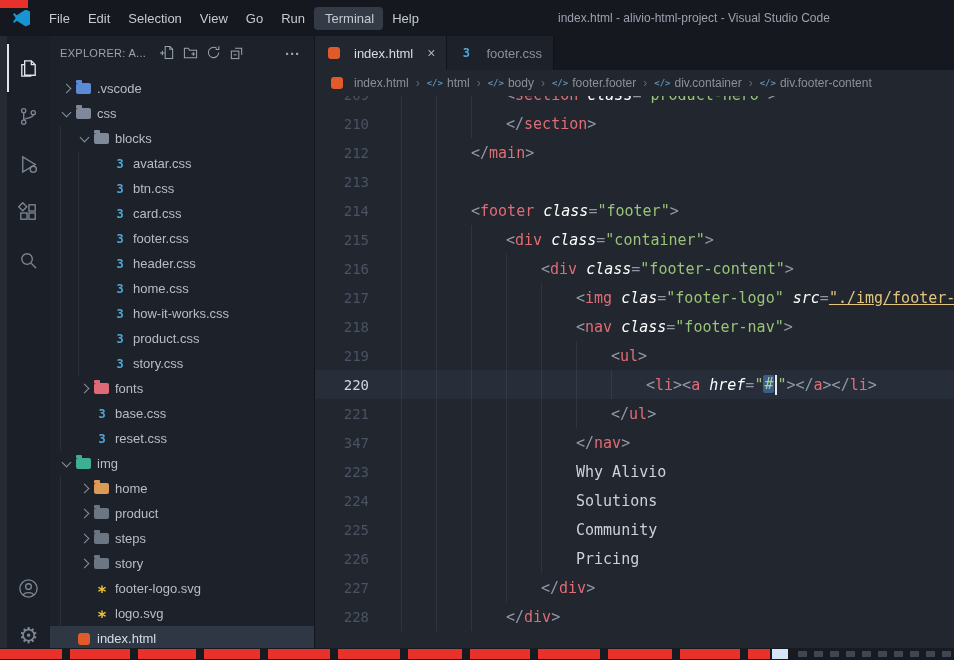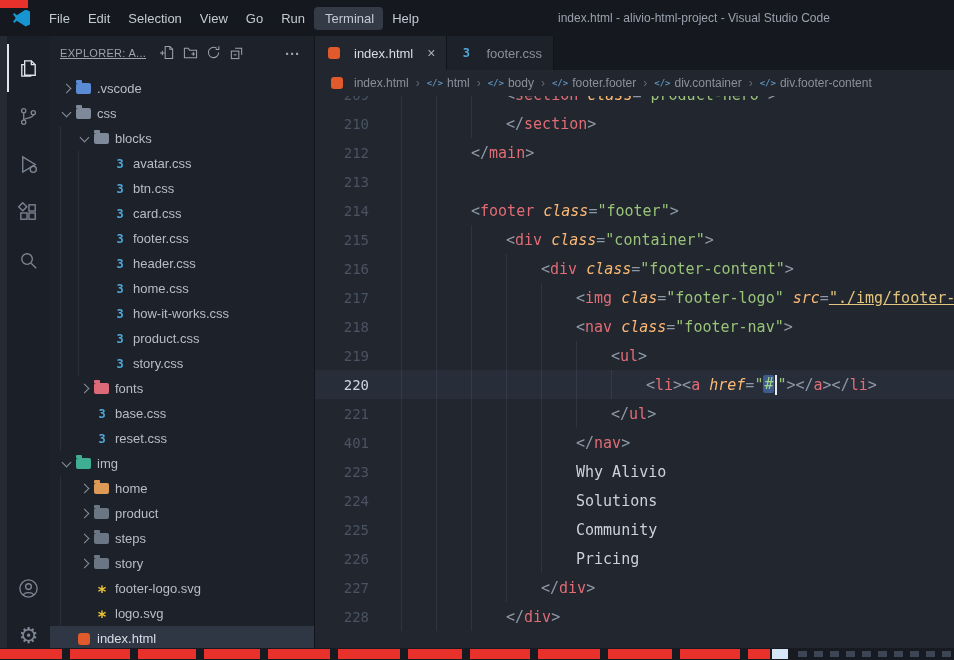--- a/index.html
+++ b/index.html
@@ -23,21 +23,21 @@
   .activitybar { width:50px; background:#1b1f27; border-left:7px solid #262b33; flex:none;
                  display:flex; flex-direction:column; align-items:center; padding-top:8px; }
   .ai { width:100%; height:48px; display:flex; align-items:center; justify-content:center; color:#7d8694; }
   .ai.active { color:#e0e6ed; box-shadow: inset 2px 0 0 #e0e6ed; }
   .ai svg { width:23px; height:23px; fill:none; stroke:currentColor; stroke-width:1.4; }
   .ab-bottom { margin-top:auto; width:100%; }
   .gearglyph { font-size:22px; line-height:1; }
 
   .sidebar { width:264px; background:#1d222a; flex:none; display:flex; flex-direction:column; overflow:hidden; }
   .sb-head { height:34px; display:flex; align-items:center; padding:0 8px 0 10px; color:#9aa3ae; font-size:11px; flex:none; }
-  .sb-title { white-space:nowrap; letter-spacing:.3px;text-decoration:underline; }
+  .sb-title { white-space:nowrap; letter-spacing:.3px; }
   .sb-acts { display:flex; gap:8px; margin-left:14px; color:#9aa3ae; align-items:center; }
   .sb-acts svg { width:15px; height:15px; fill:none; stroke:currentColor; stroke-width:1.1; }
   .sb-more { margin-left:auto; color:#9aa3ae; font-size:15px; font-weight:bold; padding-right:6px; }
   .tree { padding-top:6px; flex:1; overflow:hidden; }
   .trow { height:25px; display:flex; align-items:center; font-size:13px; color:#b6bdc7;
           padding-left:10px; white-space:nowrap; cursor:default; }
   .trow.sel { background:#2f3644; color:#d9dee6; }
   .tind { width:18px; height:25px; flex:none; border-left:1px solid #2a303a; }
   .chev { width:16px; flex:none; display:flex; align-items:center; }
   .chev.closed::before, .chev.open::before { content:""; display:block; width:6px; height:6px;
@@ -70,21 +70,21 @@
   .line { display:flex; height:29px; align-items:center; }
   .line.partial { margin-top:-16px; }
   .line.active { background:#282e39; }
   .gut { width:54px; flex:none; text-align:right; color:#4a5363; font-size:14px; }
   .line.active .gut { color:#cfd6e0; }
   .codepart { display:flex; align-items:center; height:100%; flex:1; min-width:0; overflow:hidden; padding-left:32px; }
   .ind { width:35px; height:100%; flex:none; border-left:1px solid rgba(95,106,128,.22); }
   .toks { white-space:pre; flex:none; }
   .tk-p { color:#8e99a8; }
   .tk-t { color:#e06c75; }
-  .tk-a { color:#fdba74; font-style:italic; }
+  .tk-a { color:#ffffff; font-style:italic; }
   .tk-s { color:#98c379; }
   .tk-l { color:#e3c57d; text-decoration:underline; }
   .tk-x { color:#ccd2da; }
   .tk-hl { color:#a8d38a; background:#3c5c8c; border-radius:2px; padding:0 1px; }
   .cur { display:inline-block; width:2px; height:20px; background:#e6ecf5; vertical-align:middle; margin-left:1px; }
 
   
   .redcorner { position:absolute; top:0; left:0; width:28px; height:8px; background:#e8312a; z-index:6; }
   .overlay { position:absolute; left:0; right:0; bottom:0; height:12px; background:#171b21; z-index:5; }
   .oseg { position:absolute; top:1px; height:10px; }
@@ -497,21 +497,21 @@
               <span class="ind"></span>
               <span class="ind"></span>
               <span class="ind"></span>
               <span class="ind"></span>
               <span class="ind"></span>
               <span class="ind"></span>
               <span class="toks"><span class="tk-p">&lt;/</span><span class="tk-t">ul</span><span class="tk-p">&gt;</span></span>
             </span>
           </div>
           <div class="line">
-            <span class="gut">401</span>
+            <span class="gut">347</span>
             <span class="codepart">
               <span class="ind"></span>
               <span class="ind"></span>
               <span class="ind"></span>
               <span class="ind"></span>
               <span class="ind"></span>
               <span class="toks"><span class="tk-p">&lt;/</span><span class="tk-t">nav</span><span class="tk-p">&gt;</span></span>
             </span>
           </div>
           <div class="line">

